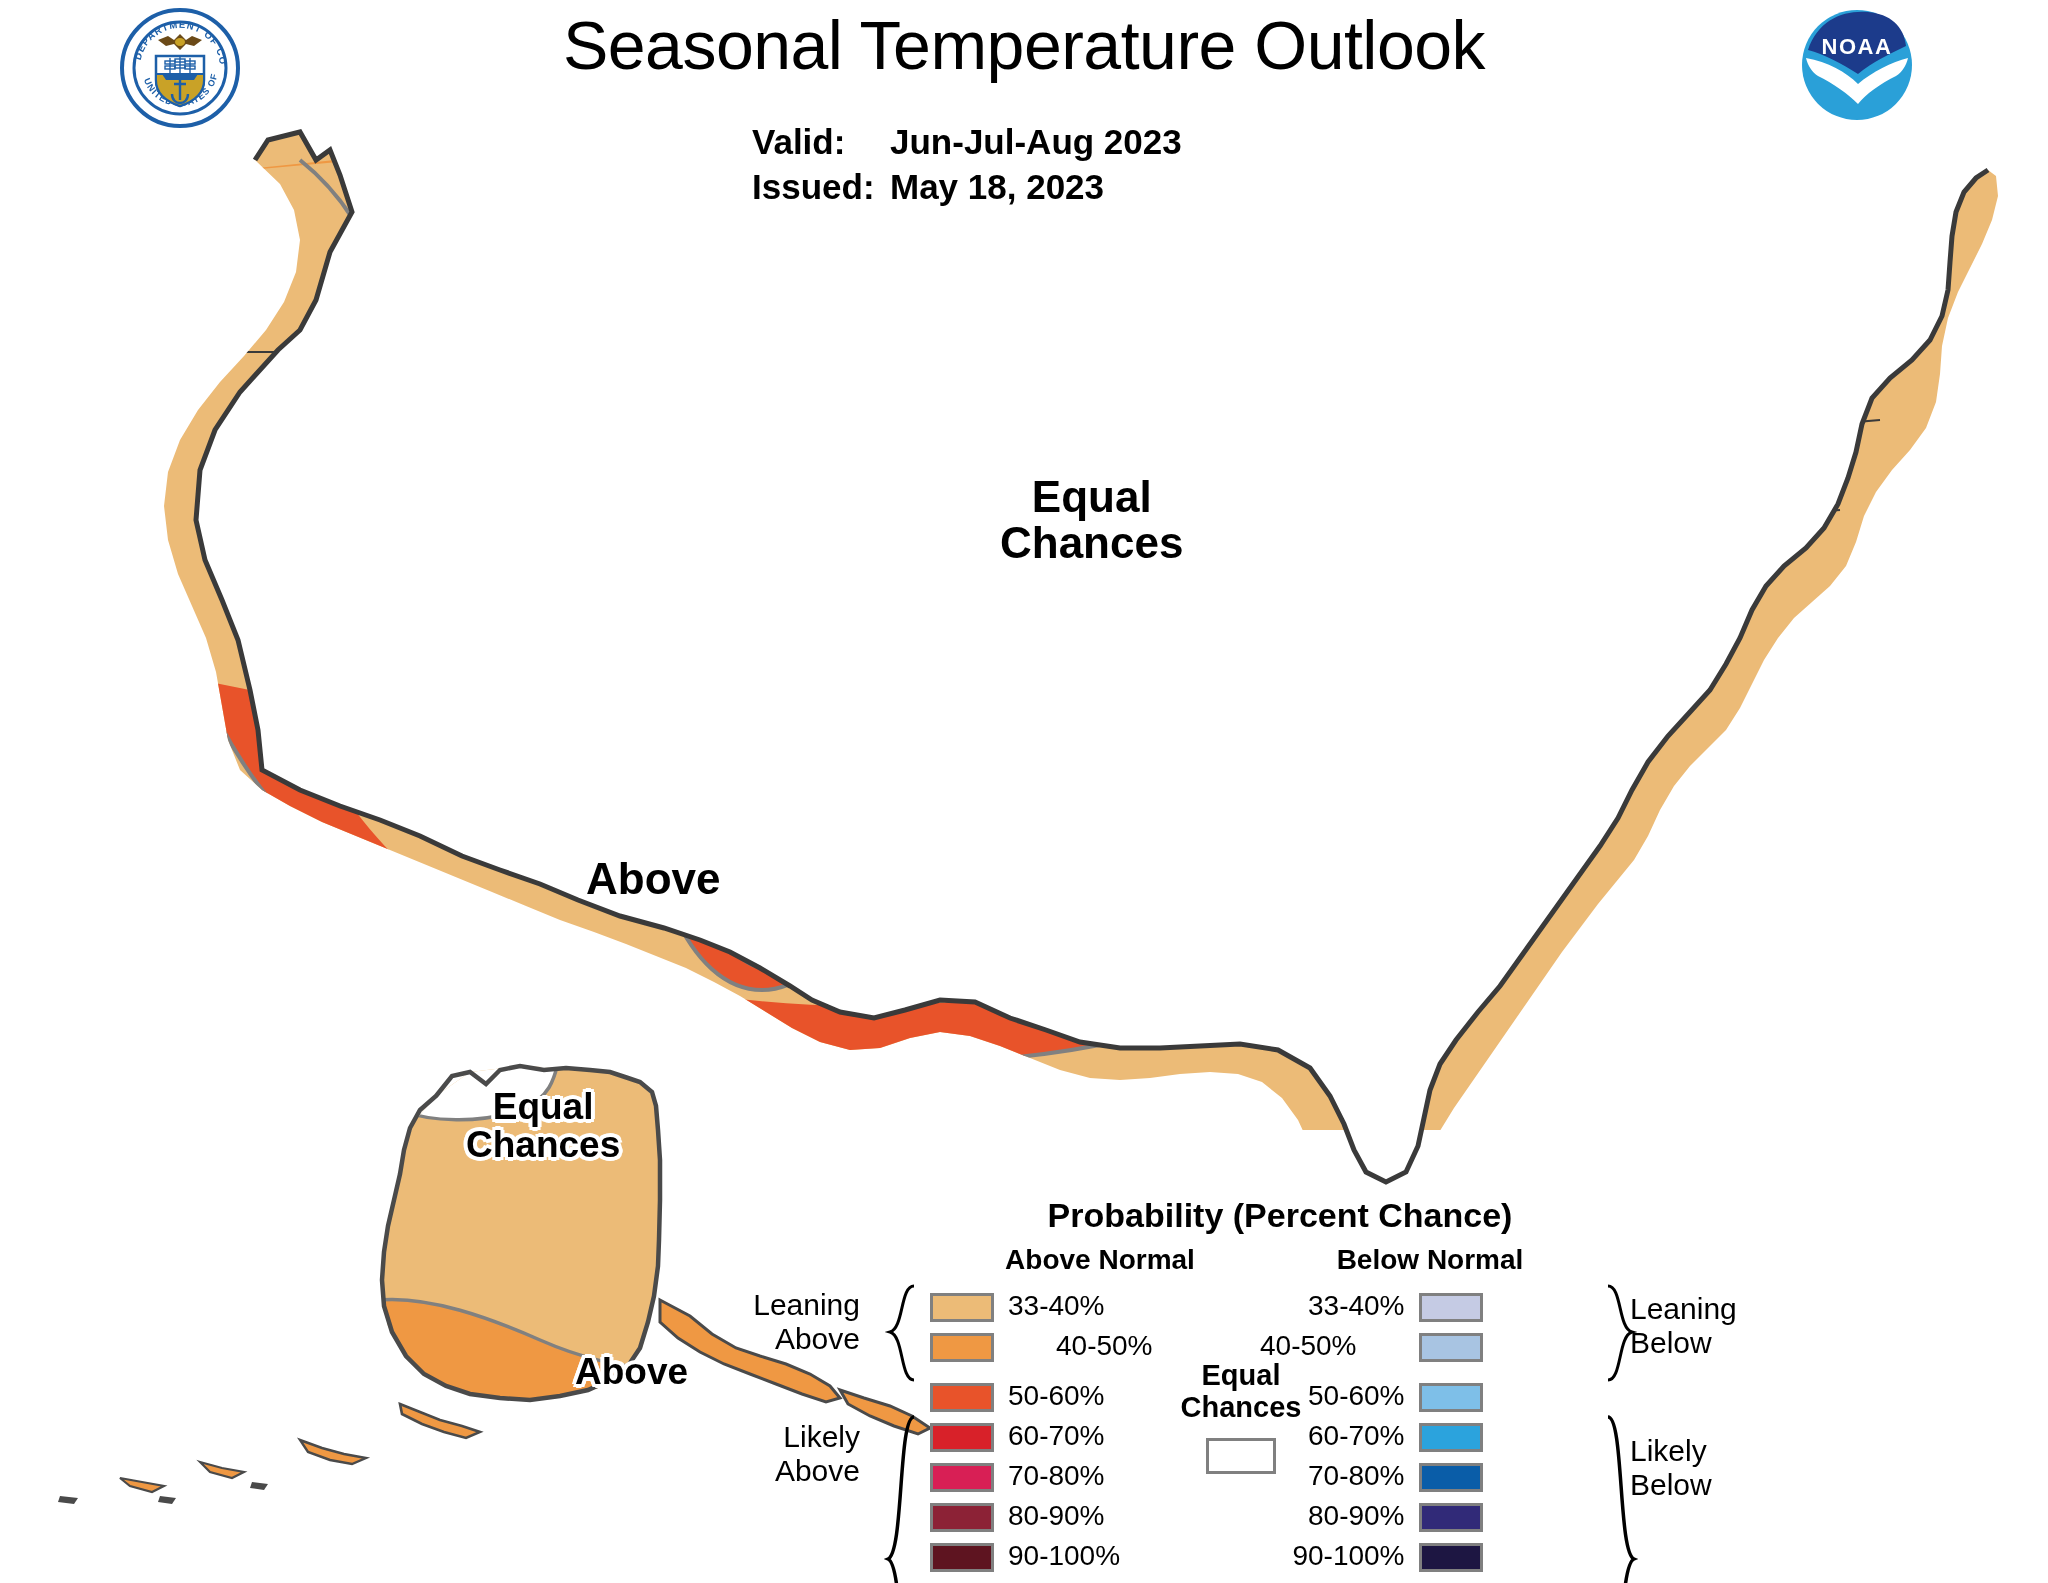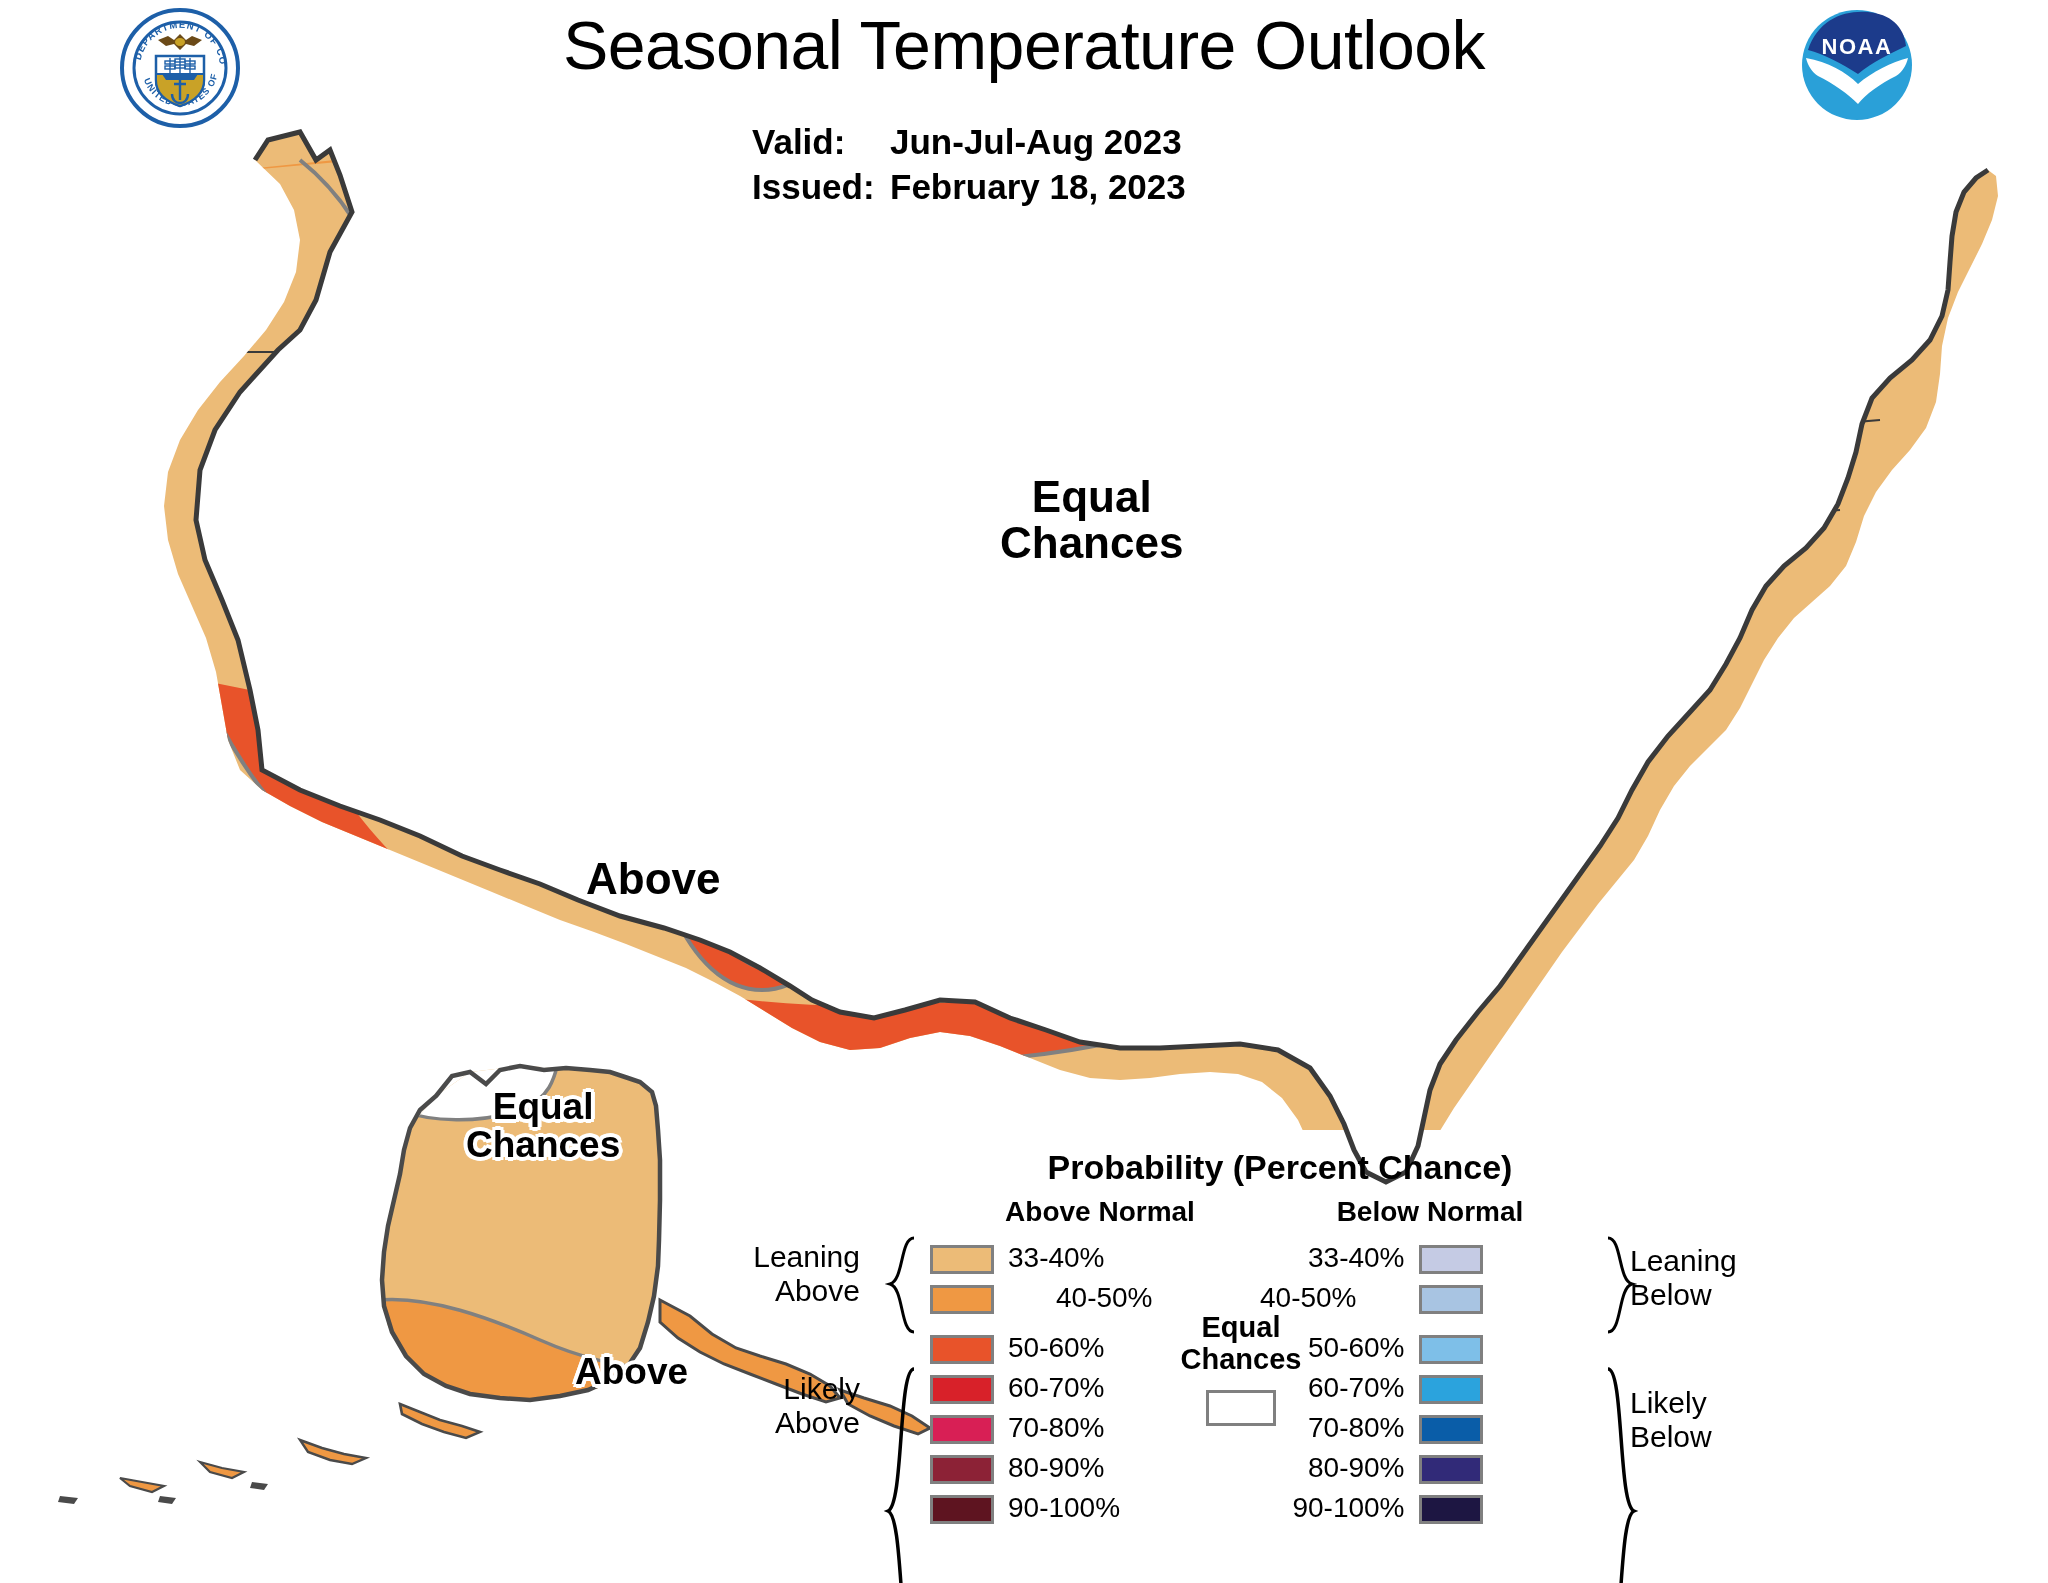--- a/index.html
+++ b/index.html
@@ -71,21 +71,21 @@
       -4px  0px 0 #fff,  4px 0px 0 #fff, 0 4px 0 #fff, 0 -4px 0 #fff;
   }
   #label-ec-conus  { left: 1000px; top: 474px; font-size: 44px; text-shadow:none; }
   #label-above-conus { left: 586px; top: 856px; font-size: 44px; }
   #label-ec-ak     { left: 466px; top: 1088px; font-size: 37px; }
   #label-above-ak  { left: 575px; top: 1353px; font-size: 37px; }
 
   
   #legend {
     position: absolute;
-    left: 930px; top: 1148px;
+    left: 930px; top: 1196px;
     width: 810px; height: 380px;
   }
   #legend-title {
     position: absolute;
     left: 0; top: 0;
     width: 700px;
     text-align: center;
     font-size: 34px;
     font-weight: bold;
     white-space: nowrap;
@@ -467,21 +467,21 @@
            C108,60 104,66 98,70 C82,78 68,88 60,98
            C50,88 36,78 20,70 C14,66 10,60 8,52 Z" fill="#ffffff"></path>
   <text x="59" y="48" text-anchor="middle" font-size="22" font-weight="bold" fill="#ffffff" letter-spacing="1.5" font-family="'Liberation Sans', sans-serif">NOAA</text>
 </svg>
 
 <div id="valid-block">
   <div class="vb-row">
     <span class="vb-key">Valid:</span><span class="vb-val">Jun-Jul-Aug 2023</span>
   </div>
   <div class="vb-row">
-    <span class="vb-key">Issued:</span><span class="vb-val">February 18, 2023</span>
+    <span class="vb-key">Issued:</span><span class="vb-val">May 18, 2023</span>
   </div>
 </div>
 
 <div id="legend">
 
   <div id="legend-title">Probability (Percent Chance)</div>
   <div id="legend-head-above">Above Normal</div>
   <div id="legend-head-below">Below Normal</div>
 
   <div class="bracket-label" id="lbl-leaning-above">

